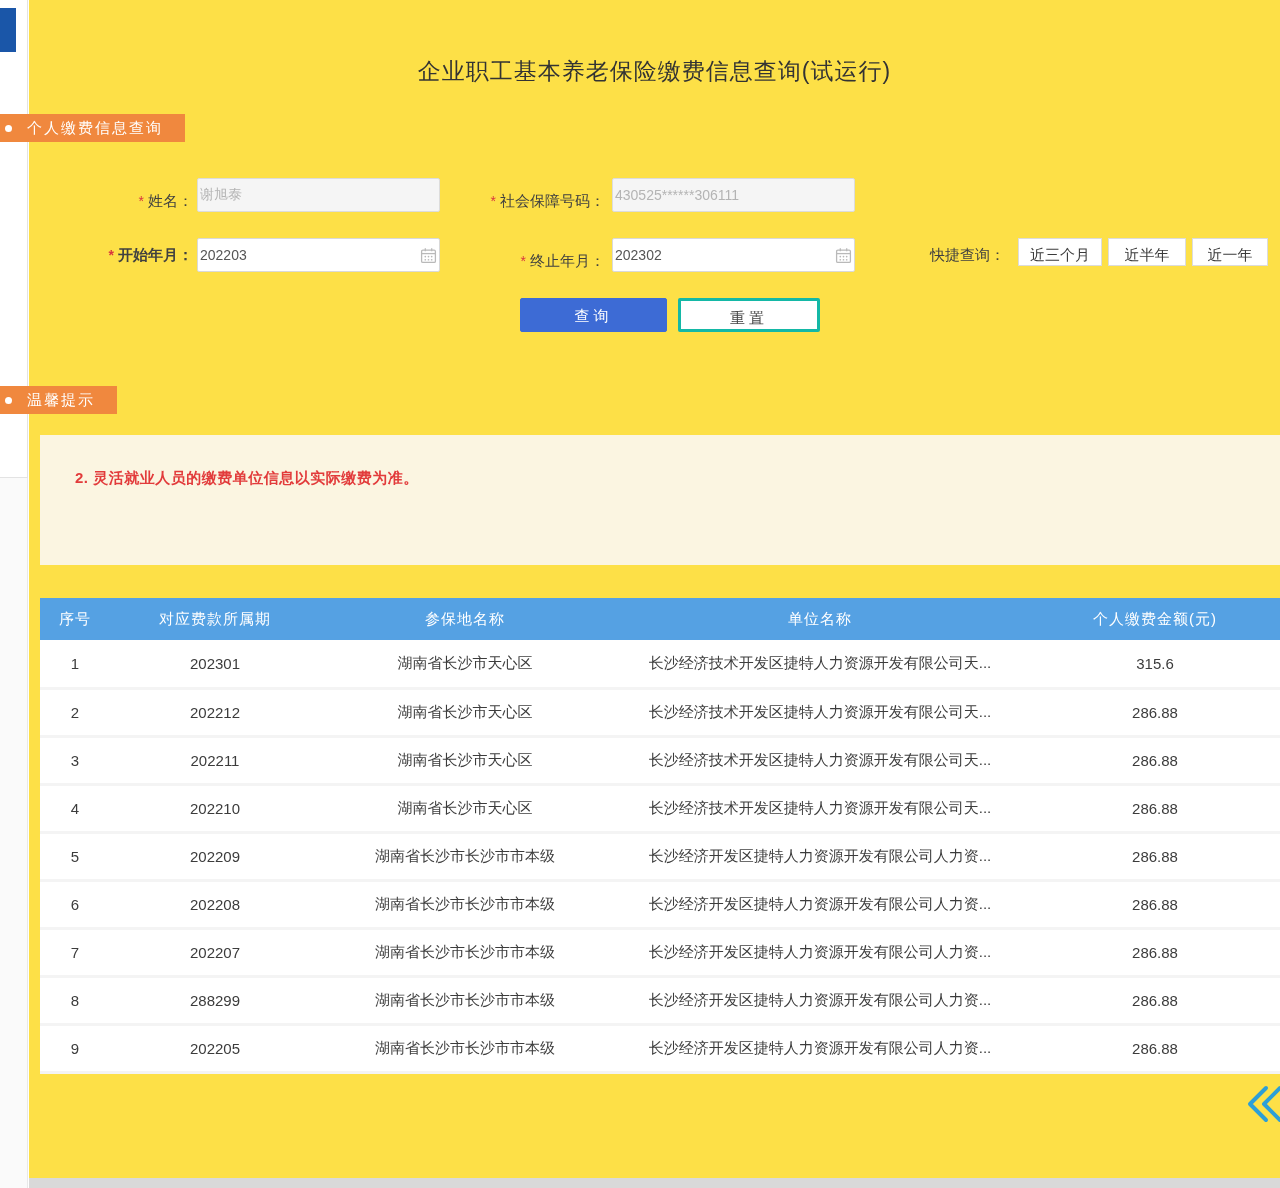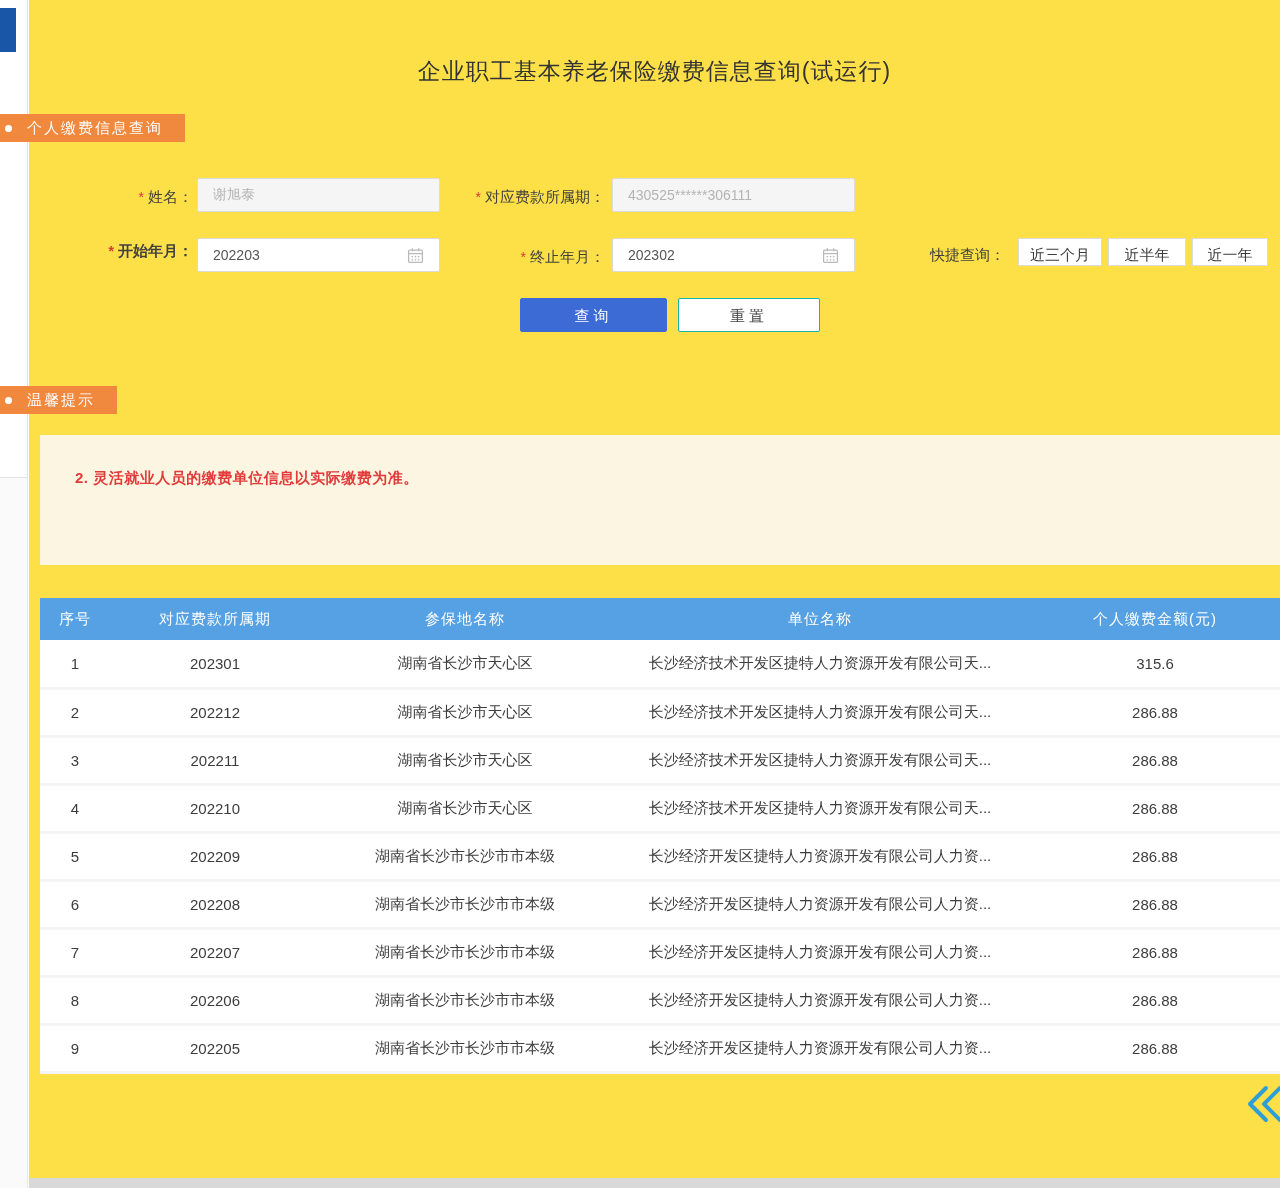--- a/index.html
+++ b/index.html
@@ -47,27 +47,27 @@
     background:#f0883e; color:#fff; font-size:15px;
     display:flex; align-items:center;
     padding:0 22px 0 16px; letter-spacing:2px;
   }
   .ribbon .dot { width:7px; height:7px; border-radius:50%; background:#fff; margin-right:15px; display:inline-block; }
   .ribbon.query { top:114px; }
   .ribbon.tips  { top:386px; }
 
   
   .f-label {
-    position:absolute; height:34px; line-height:38px;
+    position:absolute; height:34px; line-height:46px;
     font-size:15px; color:#404040; text-align:right;
   }
   .f-label .star { color:#d9363e; margin-right:4px; font-size:14px; }
   .f-input {
     position:absolute; height:34px; border:1px solid #d9d9d9; border-radius:2px;
-    background:#fff; display:flex; align-items:center; padding:0 15px;
+    background:#fff; display:flex; align-items:center; padding:0 2px;
     font-size:14px; color:#555;
   }
   .f-input input {
     border:none; outline:none; background:transparent; width:100%;
     font-size:14px; color:#555; font-family:inherit;
   }
   .f-input.disabled { background:#f5f5f5; border-color:#dcdcdc; }
   .f-input.disabled input { color:#b4b4b4; }
   .cal { flex:0 0 auto; margin-left:6px; cursor:pointer; }
 
@@ -76,21 +76,21 @@
     position:absolute; top:238px; height:28px; line-height:32px;
     background:#fff; border:1px solid #dcdcdc; text-align:center;
     font-size:15px; color:#3a3a3a; cursor:pointer;
   }
 
   .btn {
     position:absolute; top:298px; height:34px; line-height:34px; text-align:center;
     font-size:15px; border-radius:2px; cursor:pointer; letter-spacing:4px;
   }
   .btn.primary { left:520px; width:147px; background:#3d6bd5; color:#fff; border:1px solid #3d6bd5; }
-  .btn.plain   { left:678px; width:142px; background:#fff; color:#444; border:1px solid #14b8a6; }
+  .btn.plain   { left:678px; width:142px; background:#fff; color:#444; border:3px solid #14b8a6; }
 
   
   .notice {
     position:absolute; left:40px; right:0; top:435px; height:130px;
     background:#fbf5e1; padding:30px 20px 0 35px;
   }
   .notice p { font-size:15px; color:#e23b3b; line-height:25px; font-weight:600; letter-spacing:0.5px; }
 
   
   .tbl-wrap { position:absolute; left:40px; right:0; top:598px; }
@@ -129,21 +129,21 @@
 </div>
 
 <div class="f-label" style="left:90px; top:178px; width:103px;">
   <span class="star">*</span><span>姓名：</span>
 </div>
 <div class="f-input disabled" style="left:197px; top:178px; width:243px;">
   <input readonly="" value="谢旭泰" style="">
 </div>
 
 <div class="f-label" style="left:460px; top:178px; width:145px;">
-  <span class="star">*</span><span>对应费款所属期：</span>
+  <span class="star">*</span><span>社会保障号码：</span>
 </div>
 <div class="f-input disabled" style="left:612px; top:178px; width:243px;">
   <input readonly="" value="430525******306111" style="">
 </div>
 
 <div class="f-label" style="left:80px; top:232px; width:113px;font-weight:bold;">
   <span class="star">*</span><span>开始年月：</span>
 </div>
 <div class="f-input" style="left:197px; top:238px; width:243px;">
   <input value="202203" style="">
@@ -261,21 +261,21 @@
         </tr>
         <tr>
           <td>7</td>
           <td>202207</td>
           <td>湖南省长沙市长沙市市本级</td>
           <td>长沙经济开发区捷特人力资源开发有限公司人力资...</td>
           <td>286.88</td>
         </tr>
         <tr>
           <td>8</td>
-          <td>202206</td>
+          <td>288299</td>
           <td>湖南省长沙市长沙市市本级</td>
           <td>长沙经济开发区捷特人力资源开发有限公司人力资...</td>
           <td>286.88</td>
         </tr>
         <tr>
           <td>9</td>
           <td>202205</td>
           <td>湖南省长沙市长沙市市本级</td>
           <td>长沙经济开发区捷特人力资源开发有限公司人力资...</td>
           <td>286.88</td>

